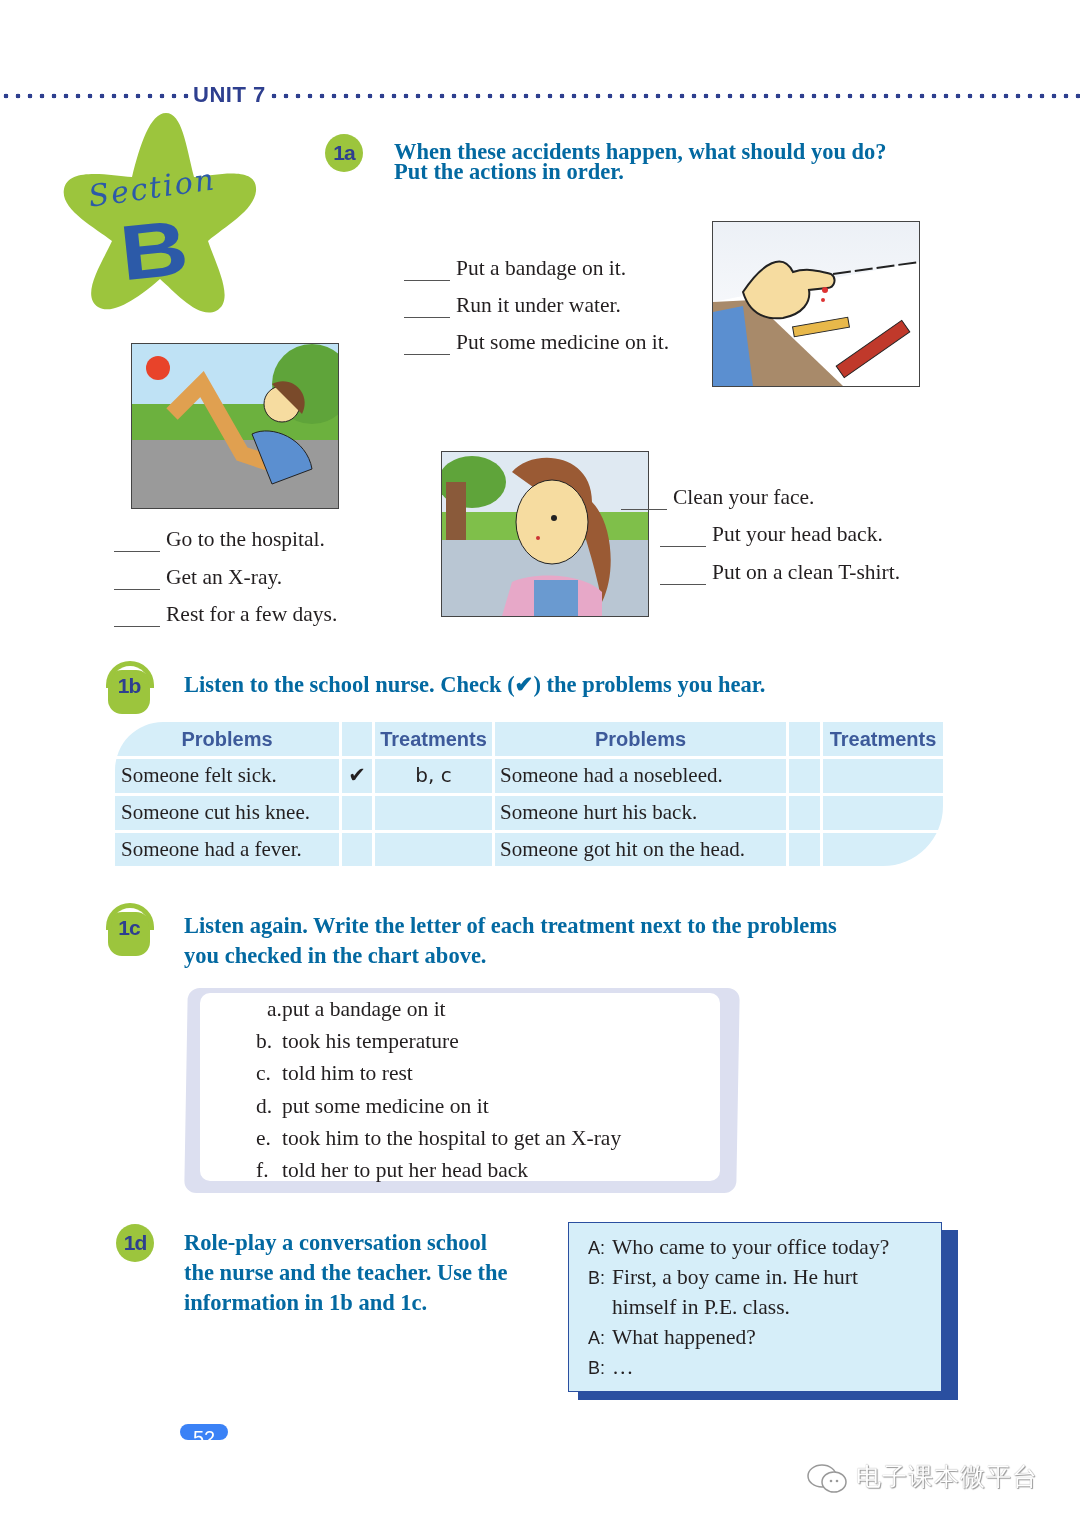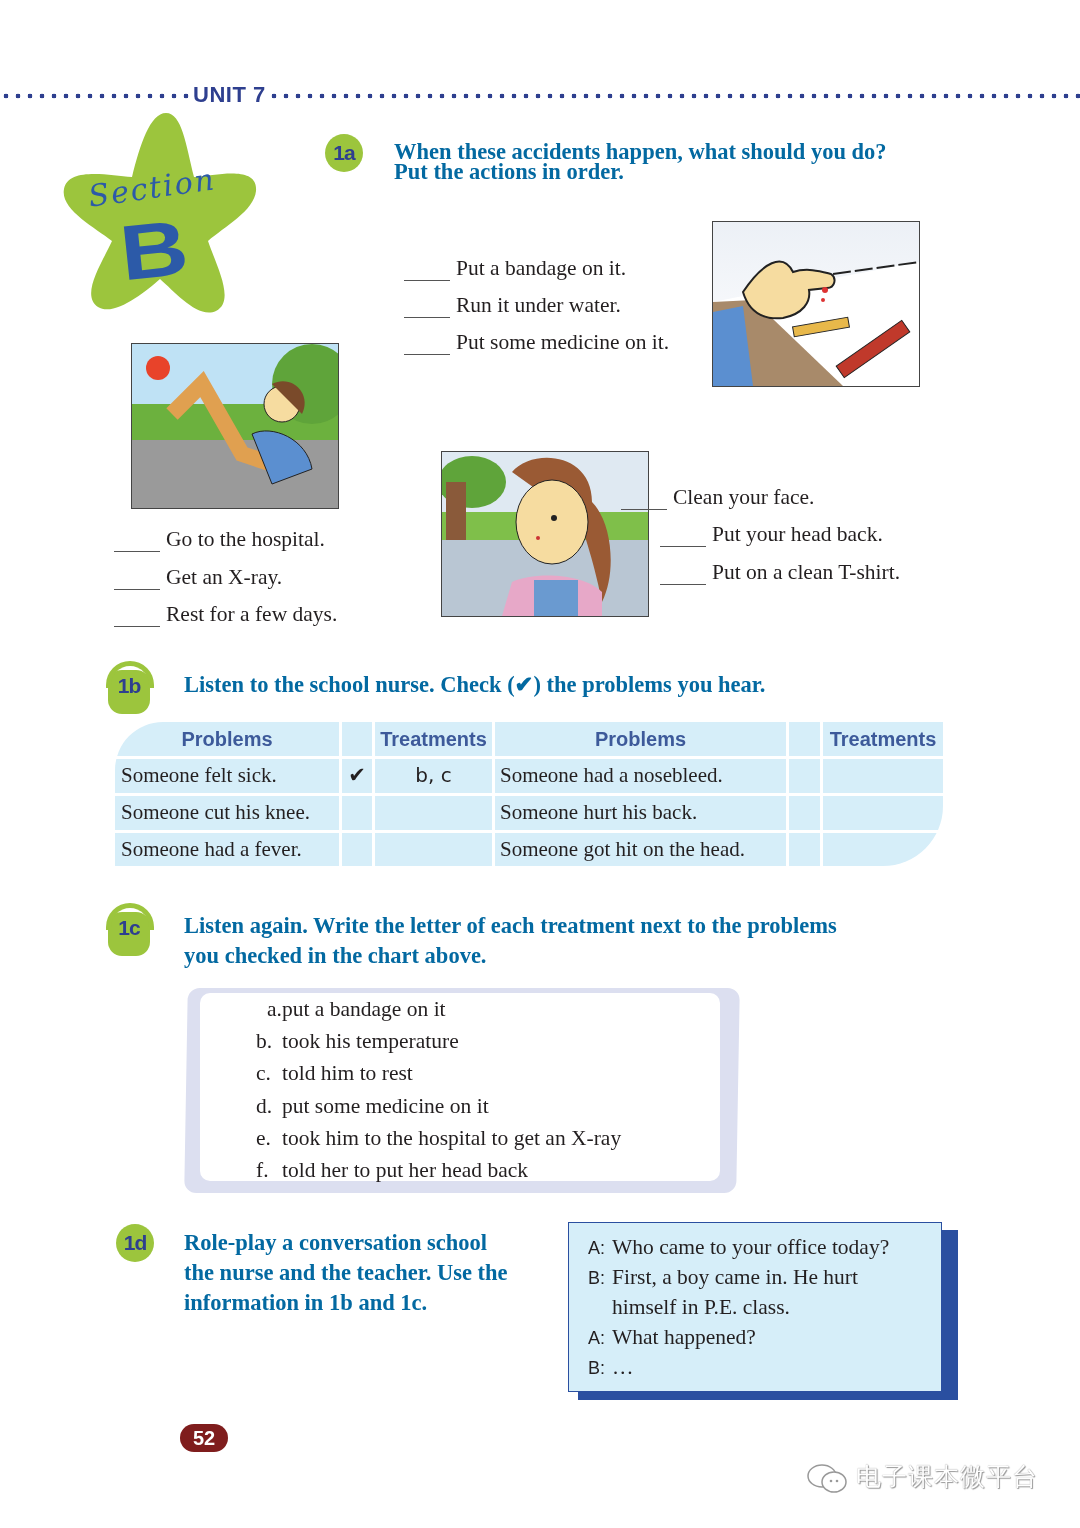--- a/index.html
+++ b/index.html
@@ -46,22 +46,22 @@
   .tbox { position:absolute; left:200px; top:993px; width:520px; height:188px; background:#ffffff; border-radius:10px; }
   .titem { position:absolute; left:256px; font-size:21.5px; line-height:32px; white-space:nowrap; }
   .titem .lt { display:inline-block; width:26px; }
 
   
   .dlg-shadow { position:absolute; left:578px; top:1230px; width:380px; height:170px; background:#2a4fa0; }
   .dlg { position:absolute; left:568px; top:1222px; width:372px; height:168px; background:#d6eef9; border:1px solid #2a4fa0; }
   .dline { position:absolute; left:588px; font-size:21.5px; line-height:30px; white-space:nowrap; }
   .spk { font-family:"Liberation Sans", sans-serif; font-size:18px; display:inline-block; width:24px; }
 
-  .pagenum { position:absolute; left:180px; top:1424px; width:48px; height:28px; border-radius:14px; background:#7f1d1d; color:#ffffff;
-             font-family:"Liberation Sans", sans-serif; font-weight:bold; font-size:20px; text-align:center; line-height:28px; }
+  .pagenum { position:absolute; left:180px; top:1424px; width:48px; height:16px; border-radius:14px; background:#3b82f6; color:#ffffff;
+             font-family:"Liberation Sans", sans-serif; font-weight:normal; font-size:20px; text-align:center; line-height:28px; }
   .watermark { position:absolute; left:806px; top:1460px; font-family:"DejaVu Sans", sans-serif; font-size:25px; color:#ffffff;
                text-shadow: 0 0 1px #888, 1px 1px 1px #999; letter-spacing:1px; }
 </style>
 </head>
 <body>
 
 <div class="dots left"></div>
 <div class="unit-title">UNIT 7</div>
 <div class="dots right"></div>
 

